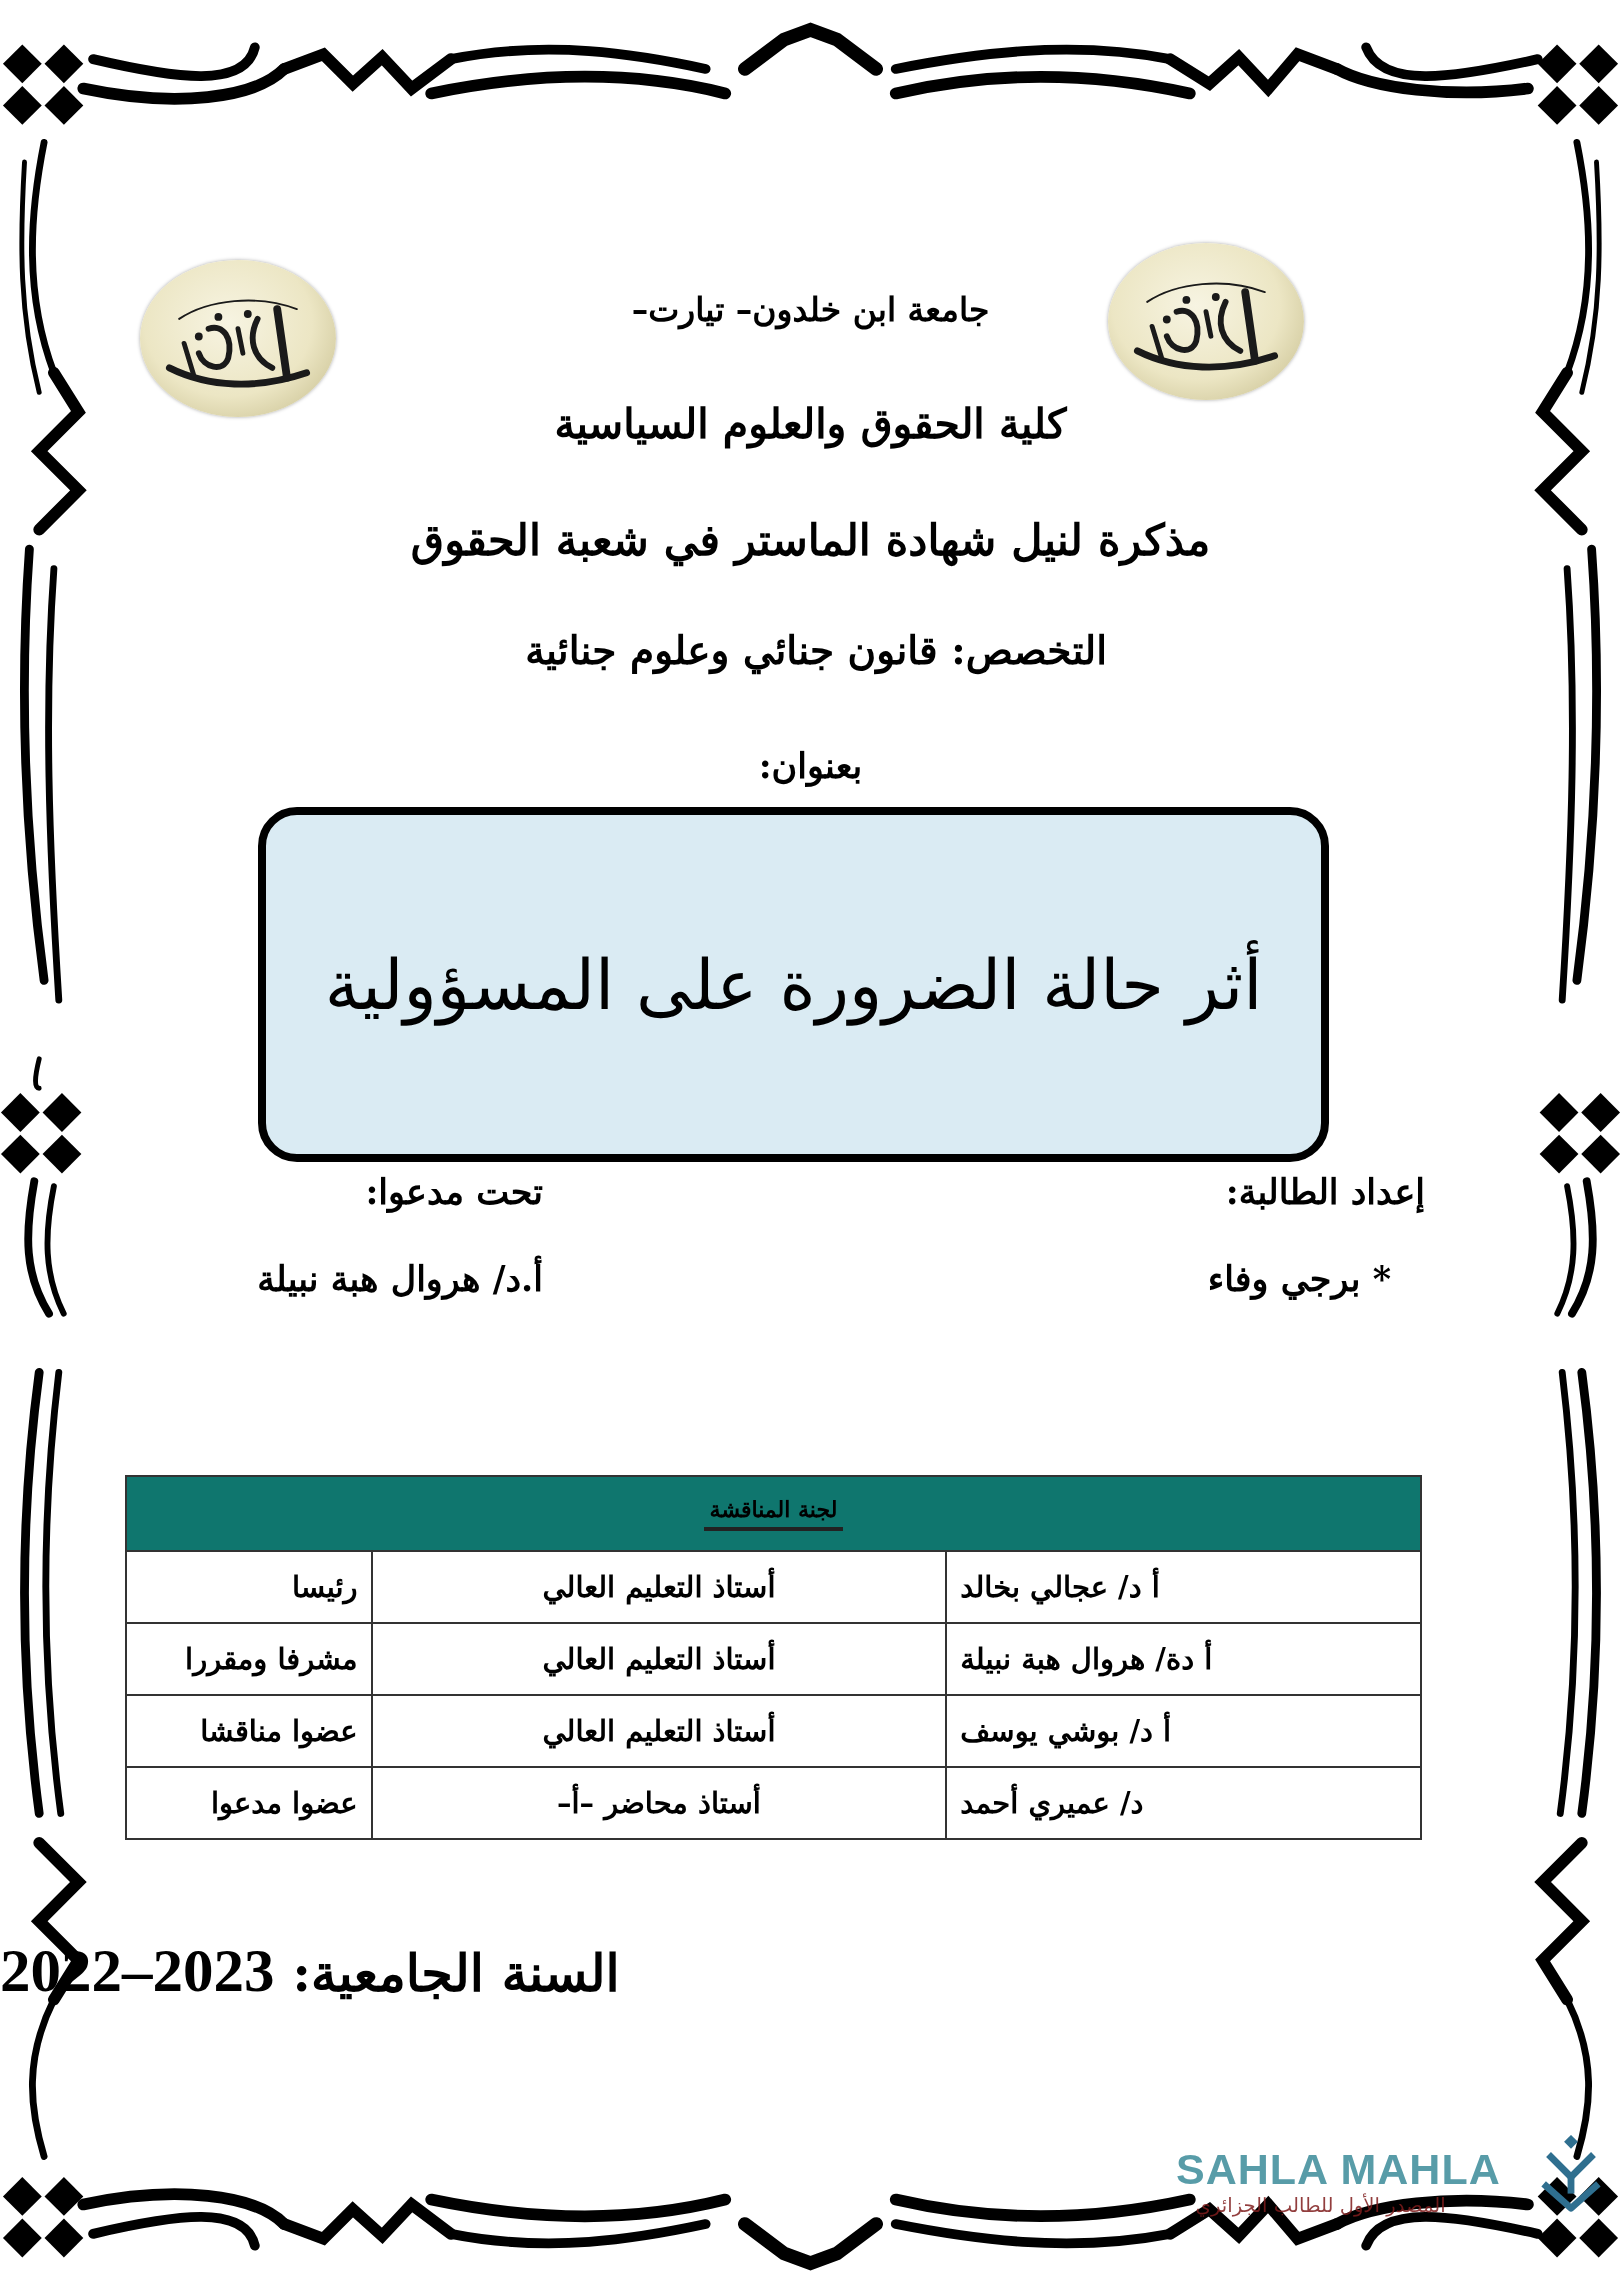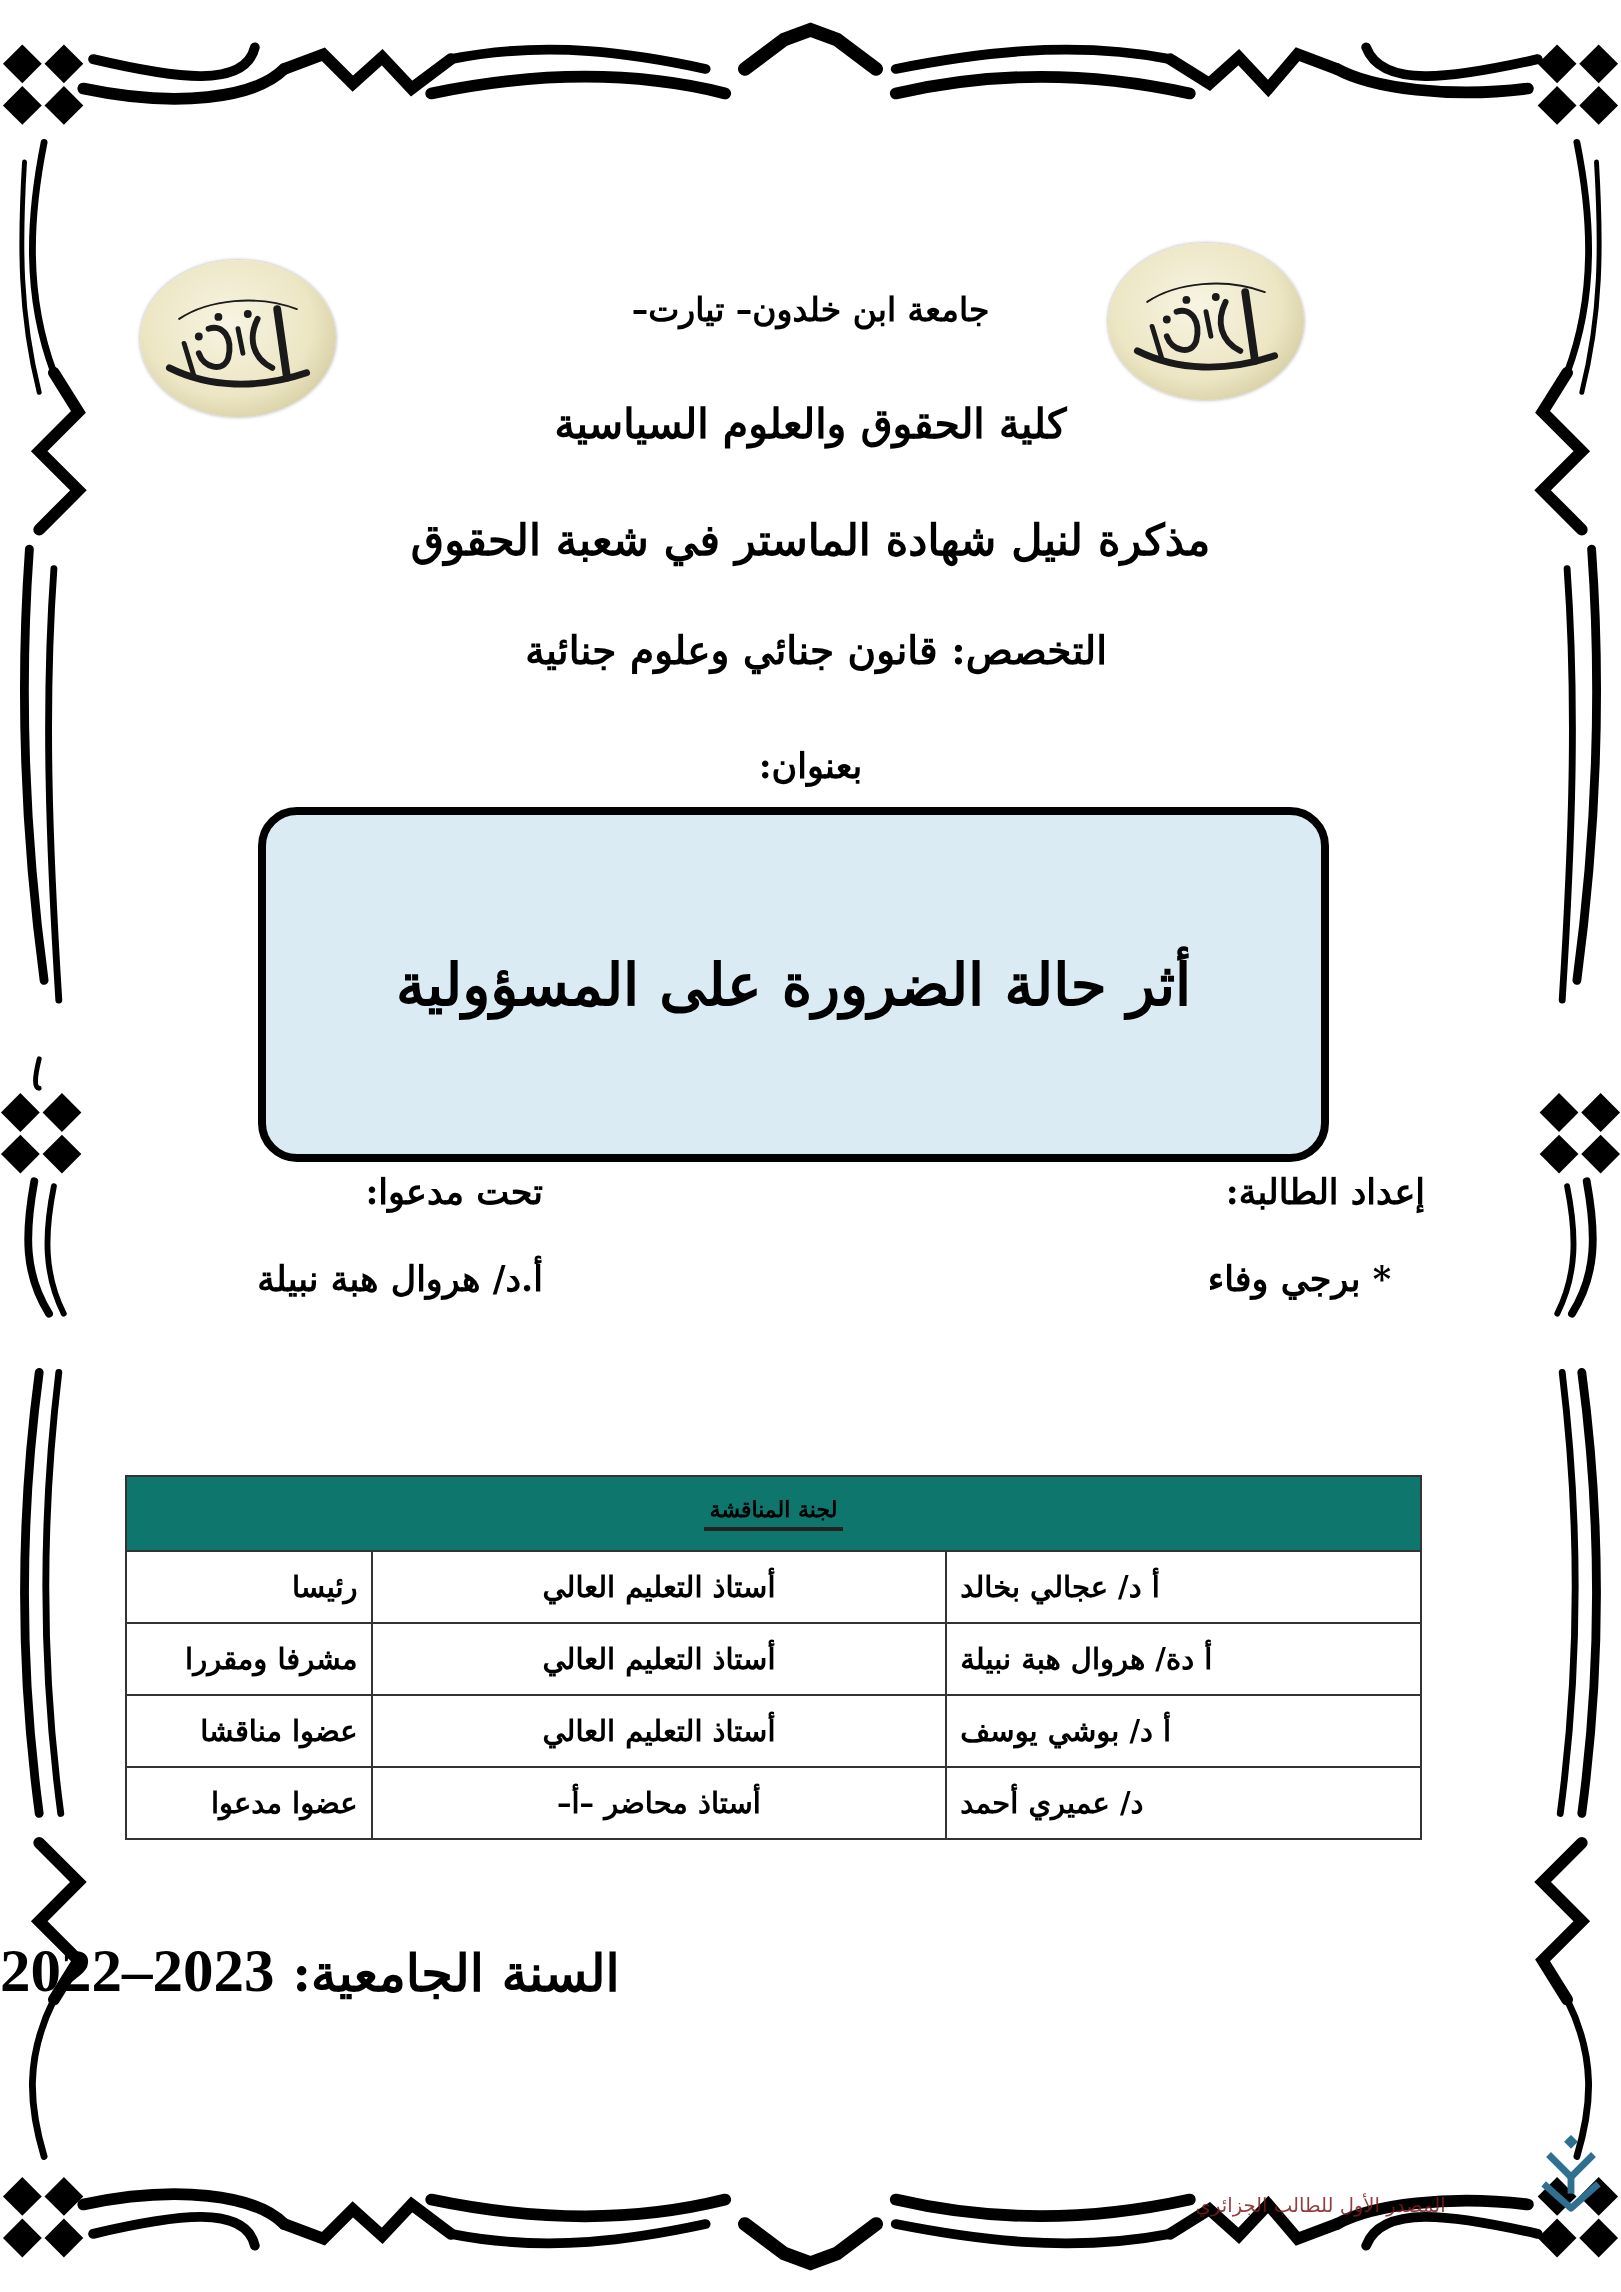--- a/index.html
+++ b/index.html
@@ -3,21 +3,21 @@
   <meta charset="utf-8">
   <style>
     html,body{margin:0;padding:0;background:#fff;}
     body{width:1621px;height:2293px;position:relative;overflow:hidden;font-family:"DejaVu Serif",serif;color:#000;}
     .frame{position:absolute;left:0;top:0;width:1621px;height:2293px;pointer-events:none;}
     .abs{position:absolute;}
     .center-text{position:absolute;left:0;width:1621px;text-align:center;direction:rtl;font-weight:bold;}
     .logo{position:absolute;width:196px;height:157px;border-radius:50%;background:radial-gradient(ellipse at 45% 40%,#f7f4e2 0%,#ece6c4 55%,#cfc79a 85%,#b8ae80 100%);box-shadow:0 0 3.9px rgba(0,0,0,.35);overflow:hidden;}
     .logo svg{width:100%;height:100%;}
     .title-box{position:absolute;left:258px;top:807px;width:1071px;height:355px;background:#daebf3;border:8.8px solid #000;border-radius:39px;box-sizing:border-box;display:flex;flex-direction:column;align-items:center;justify-content:center;direction:rtl;}
-    .title-line{font-size:58px;font-weight:bold;line-height:118px;}
+    .title-line{font-size:69px;font-weight:normal;line-height:118px;}
     .label{position:absolute;direction:rtl;font-weight:bold;font-size:35px;}
     table.committee{position:absolute;left:125px;top:1475px;width:1297px;border-collapse:collapse;direction:rtl;font-weight:bold;}
     table.committee td,table.committee th{border:2px solid #333;}
     table.committee th{background:#0f766e;height:71px;font-size:22px;}
     .th-inner{display:inline-block;border-bottom:4.9px solid #222;padding:0 5.9px 5.9px;}
     table.committee td{height:70px;font-size:29px;padding:0 13.7px;}
     td.c-name{width:446px;text-align:left;}
     td.c-rank{width:544px;text-align:center;}
     td.c-role{text-align:right;}
     .year{position:absolute;left:0;width:1621px;top:1936px;text-align:left;direction:rtl;font-weight:bold;font-size:51px;}
@@ -187,20 +187,21 @@
     </tr>
   </tbody>
 </table>
 
 <div class="year">
   <span>السنة الجامعية:</span>
   <span class="num" style="direction:ltr;unicode-bidi:isolate;">2022–2023</span>
 </div>
 
 <div class="wm">
+  <div class="wm-text">SAHLA MAHLA</div>
   <div class="wm-sub">المصدر الأول للطالب الجزائري</div>
   <svg class="wm-logo" viewBox="0 0 86 86">
     <g fill="none" stroke="#2f6f8f" stroke-width="7" stroke-linejoin="round">
       <path d="M20 20 L 43 43 L 66 20"></path>
       <path d="M15 50 L 43 75 L 71 50"></path>
       <path d="M43 43 L 43 60"></path>
     </g>
     <rect x="38" y="2" width="10" height="10" fill="#2f6f8f" transform="rotate(45 43 7)"></rect>
   </svg>
 </div>

